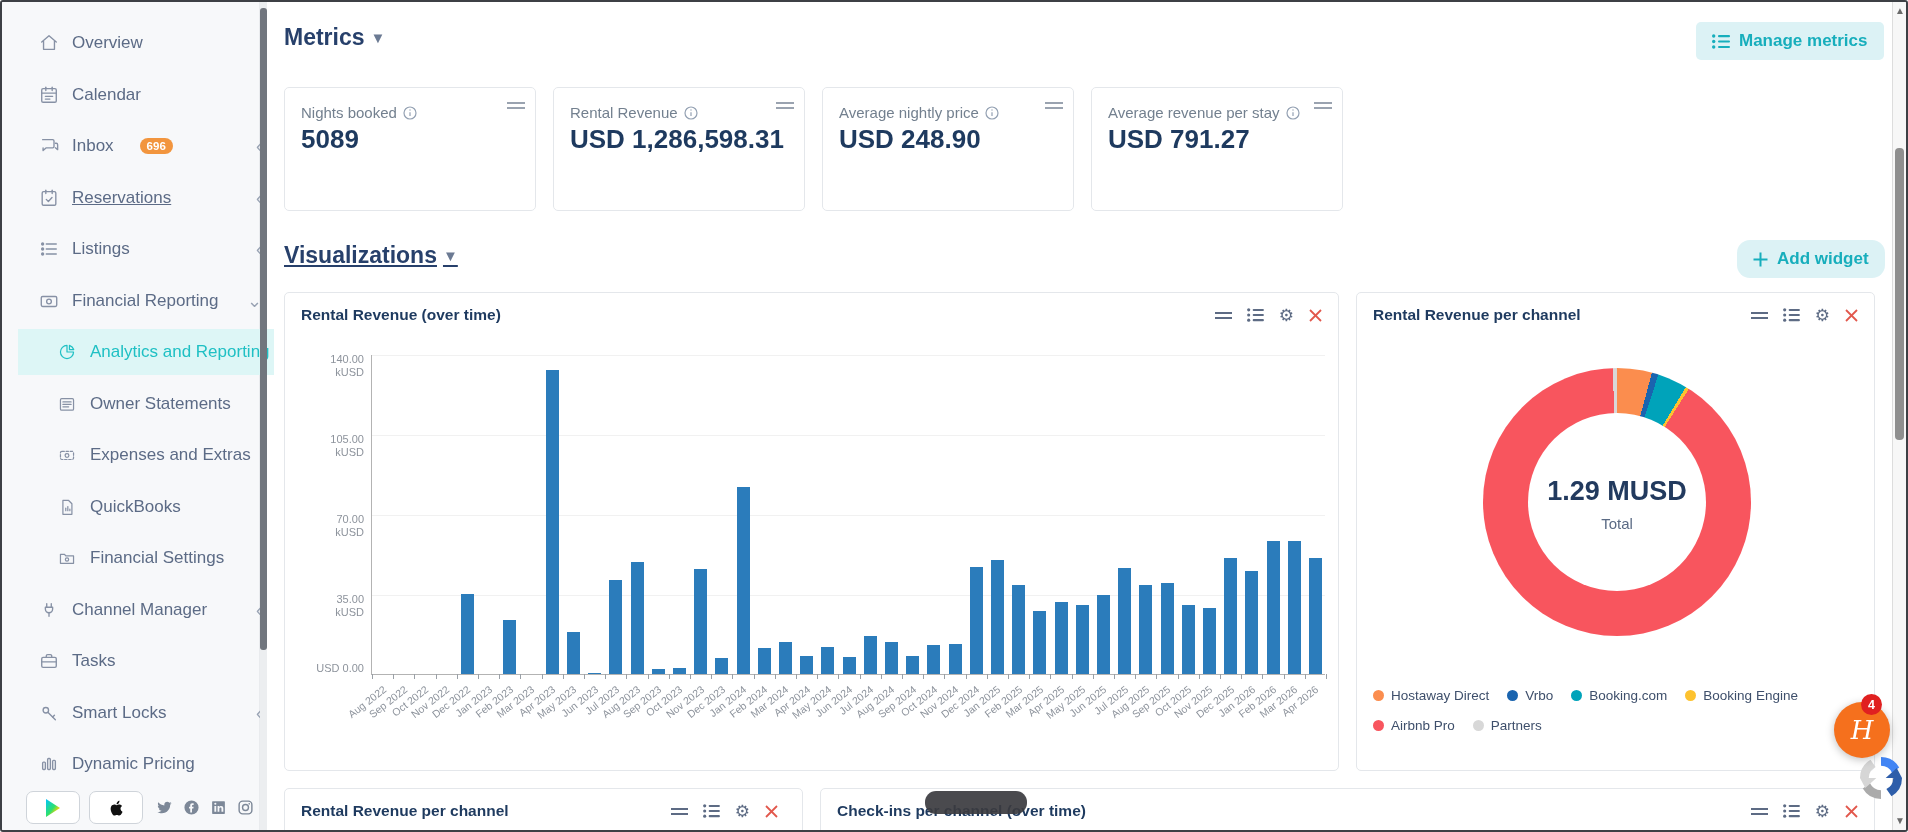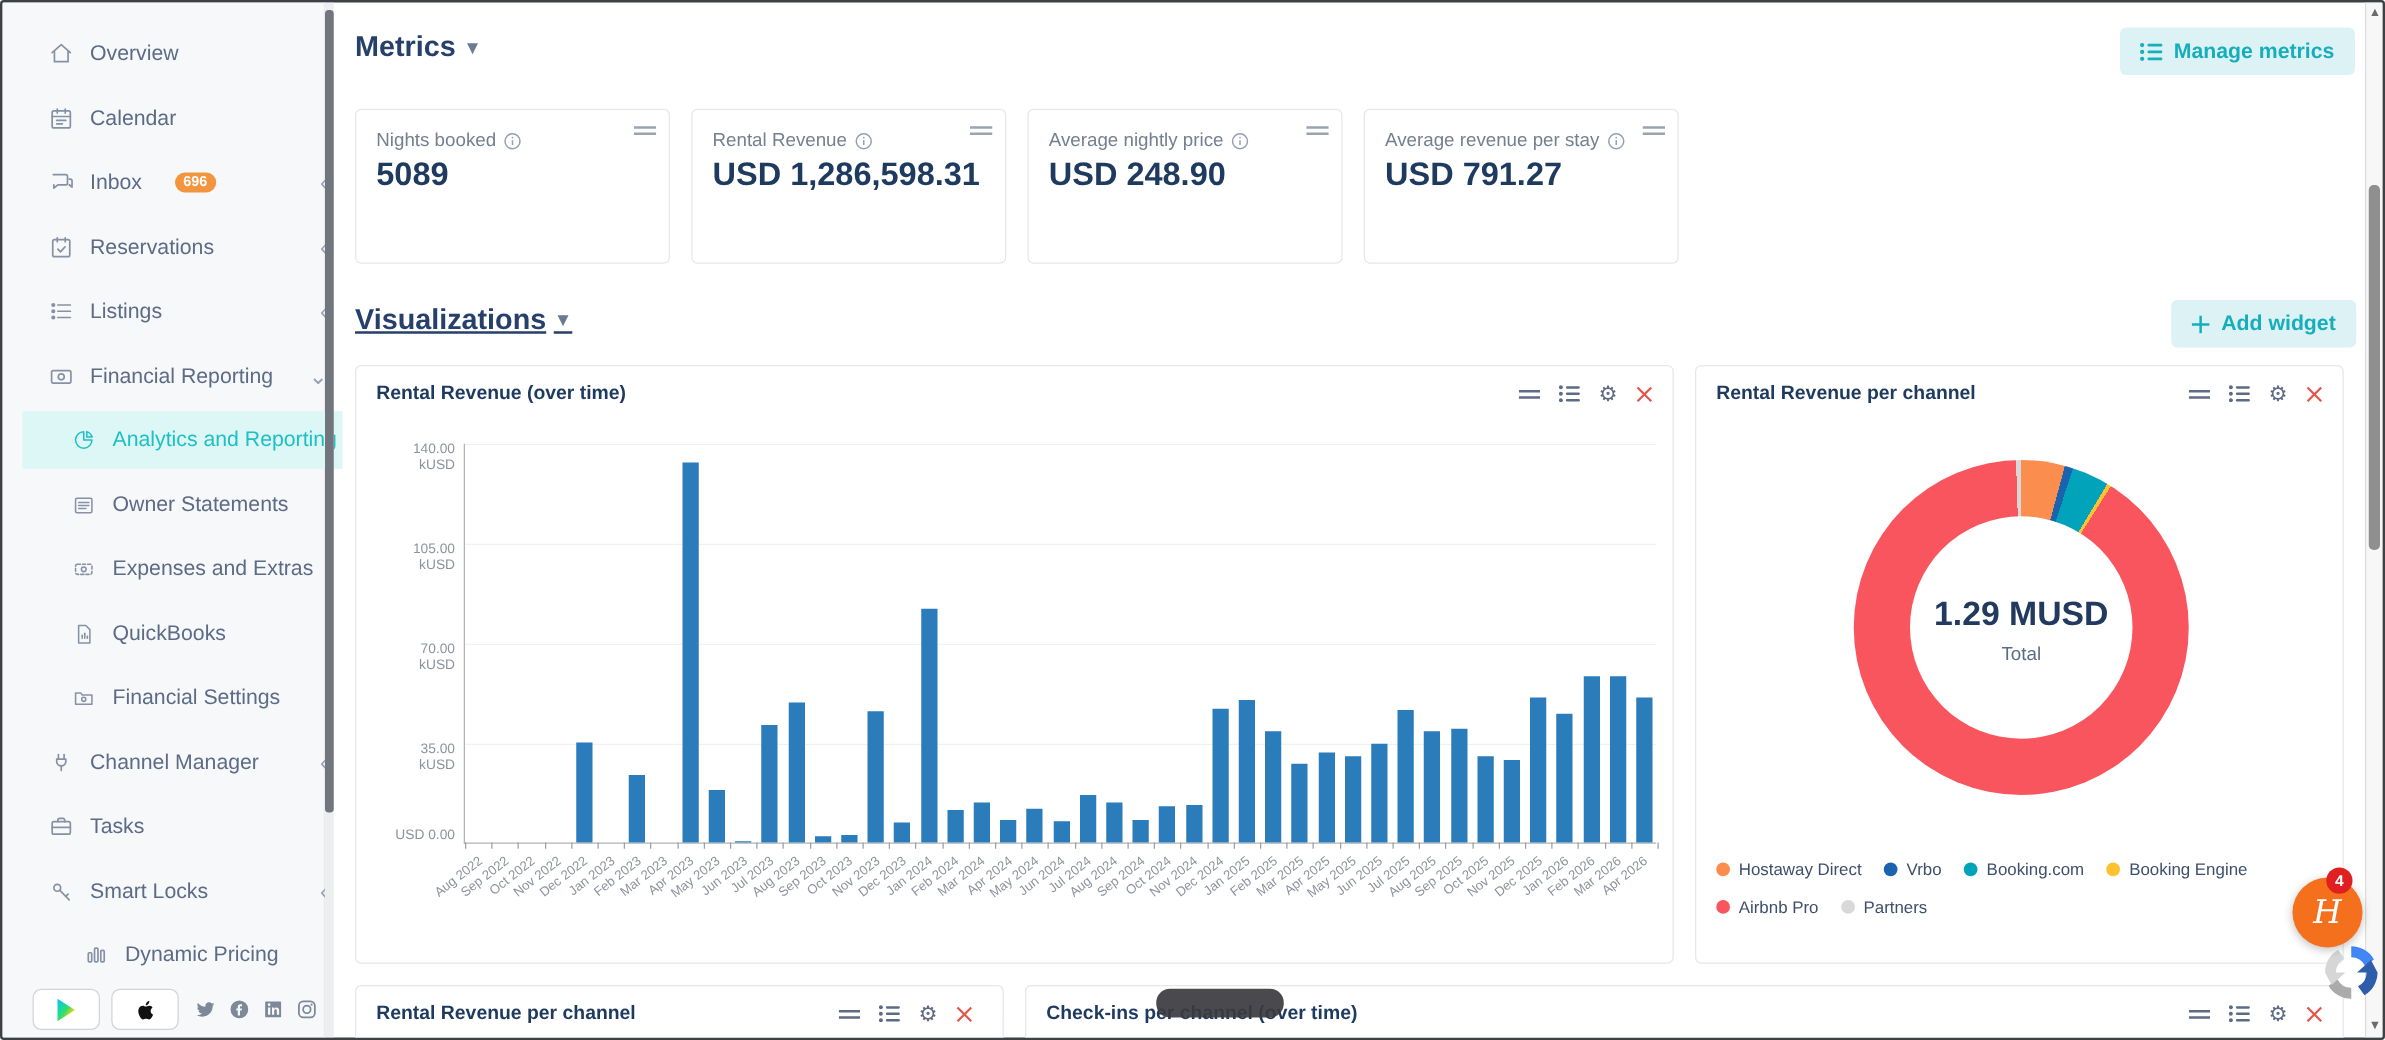--- a/index.html
+++ b/index.html
@@ -96,21 +96,21 @@
           <span class="ic">
             <svg width="20" height="20" viewBox="0 0 22 22" fill="none" stroke="currentColor" stroke-width="1.5" stroke-linecap="round" stroke-linejoin="round">
               <path d="M4 4h11a1.5 1.5 0 0 1 1.5 1.5v6A1.5 1.5 0 0 1 15 13H8l-3.5 3V13"></path>
               <path d="M18 8h1a1.5 1.5 0 0 1 1.5 1.5V15l-2.5-2"></path>
             </svg>
           </span>
           <span>Inbox</span>
           <span class="badge">696</span>
           <span class="chev">‹</span>
         </div>
-        <div class="side-item" style="top: 172.5px;">
+        <div class="side-item" style="top: 172.5px; text-decoration: underline;">
           <span class="ic">
             <svg width="20" height="20" viewBox="0 0 22 22" fill="none" stroke="currentColor" stroke-width="1.5" stroke-linecap="round" stroke-linejoin="round">
               <rect x="3.5" y="4" width="15" height="15" rx="1.5"></rect>
               <line x1="7.5" y1="2.5" x2="7.5" y2="6"></line>
               <line x1="14.5" y1="2.5" x2="14.5" y2="6"></line>
               <path d="M8 12.5l2.3 2.3 4-4.3"></path>
             </svg>
           </span>
           <span>Reservations</span>
           <span class="chev">‹</span>
@@ -214,21 +214,21 @@
           <span class="ic">
             <svg width="20" height="20" viewBox="0 0 22 22" fill="none" stroke="currentColor" stroke-width="1.5" stroke-linecap="round" stroke-linejoin="round">
               <circle cx="7.5" cy="8" r="3"></circle>
               <path d="M10 10.5L18 18.5"></path>
               <path d="M15 15.5l2-2"></path>
             </svg>
           </span>
           <span>Smart Locks</span>
           <span class="chev">‹</span>
         </div>
-        <div class="side-item" style="top: 739px; margin-left: 28px;">
+        <div class="side-item" style="top: 739px;">
           <span class="ic">
             <svg width="20" height="20" viewBox="0 0 22 22" fill="none" stroke="currentColor" stroke-width="1.5" stroke-linecap="round" stroke-linejoin="round">
               <rect x="4" y="9" width="3" height="8" rx="1"></rect>
               <rect x="9.5" y="5" width="3" height="12" rx="1"></rect>
               <rect x="15" y="7" width="3" height="10" rx="1"></rect>
             </svg>
           </span>
           <span>Dynamic Pricing</span>
         </div>
       </div>
@@ -365,21 +365,21 @@
             <circle cx="7" cy="4" r="0.7" fill="#93a0b2" stroke="none"></circle>
           </svg>
         </div>
         <div class="mvalue">USD 791.27</div>
       </div>
     </div>
 
   <div class="abs sec-title" style="left:282px;top:240px;text-decoration:underline;">
     <span>Visualizations</span><span class="chev">▼</span>
   </div>
-  <button class="teal-btn abs" style="left:1735px;top:238px;">
+  <button class="teal-btn abs" style="left:1735px;top:238px;border-radius:13px;">
     <svg width="15" height="15" viewBox="0 0 15 15">
         <g stroke="#17aebc" stroke-width="2">
           <line x1="7.5" y1="0.5" x2="7.5" y2="14.5"></line>
           <line x1="0.5" y1="7.5" x2="14.5" y2="7.5"></line>
         </g>
       </svg>
     <span>Add widget</span>
   </button>
 
   <div class="wcard" style="left:282px;top:290px;width:1055px;height:479px;">

